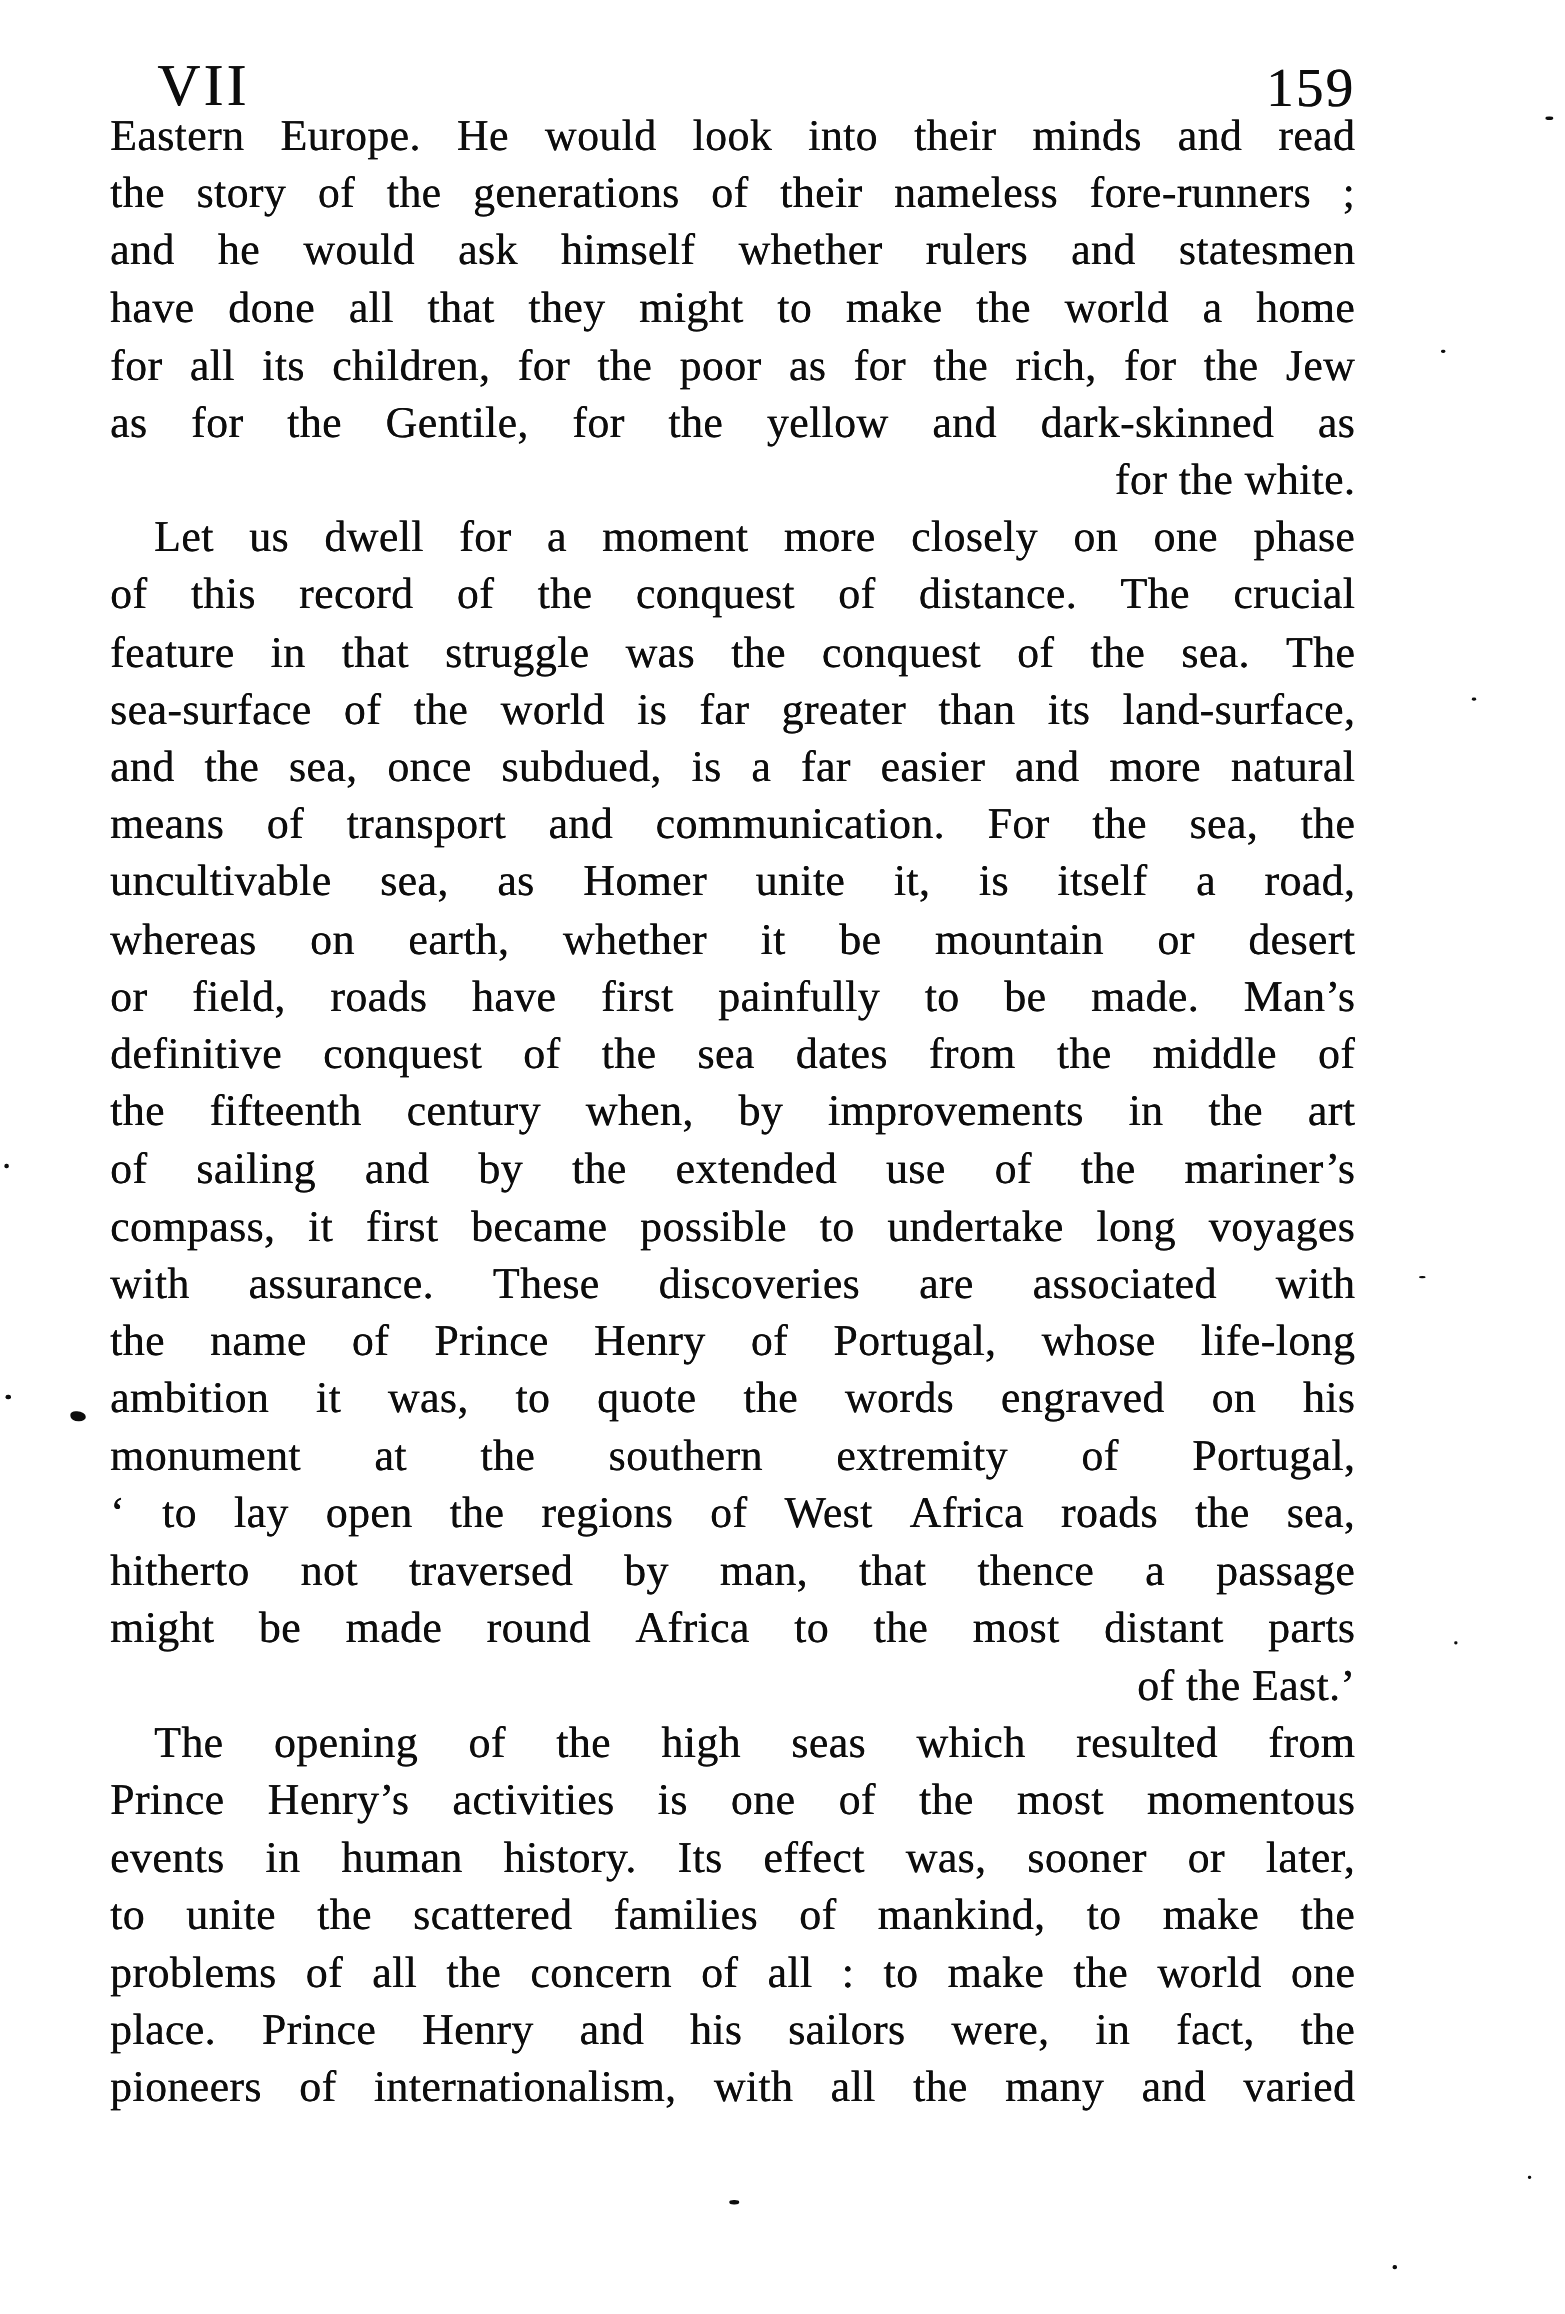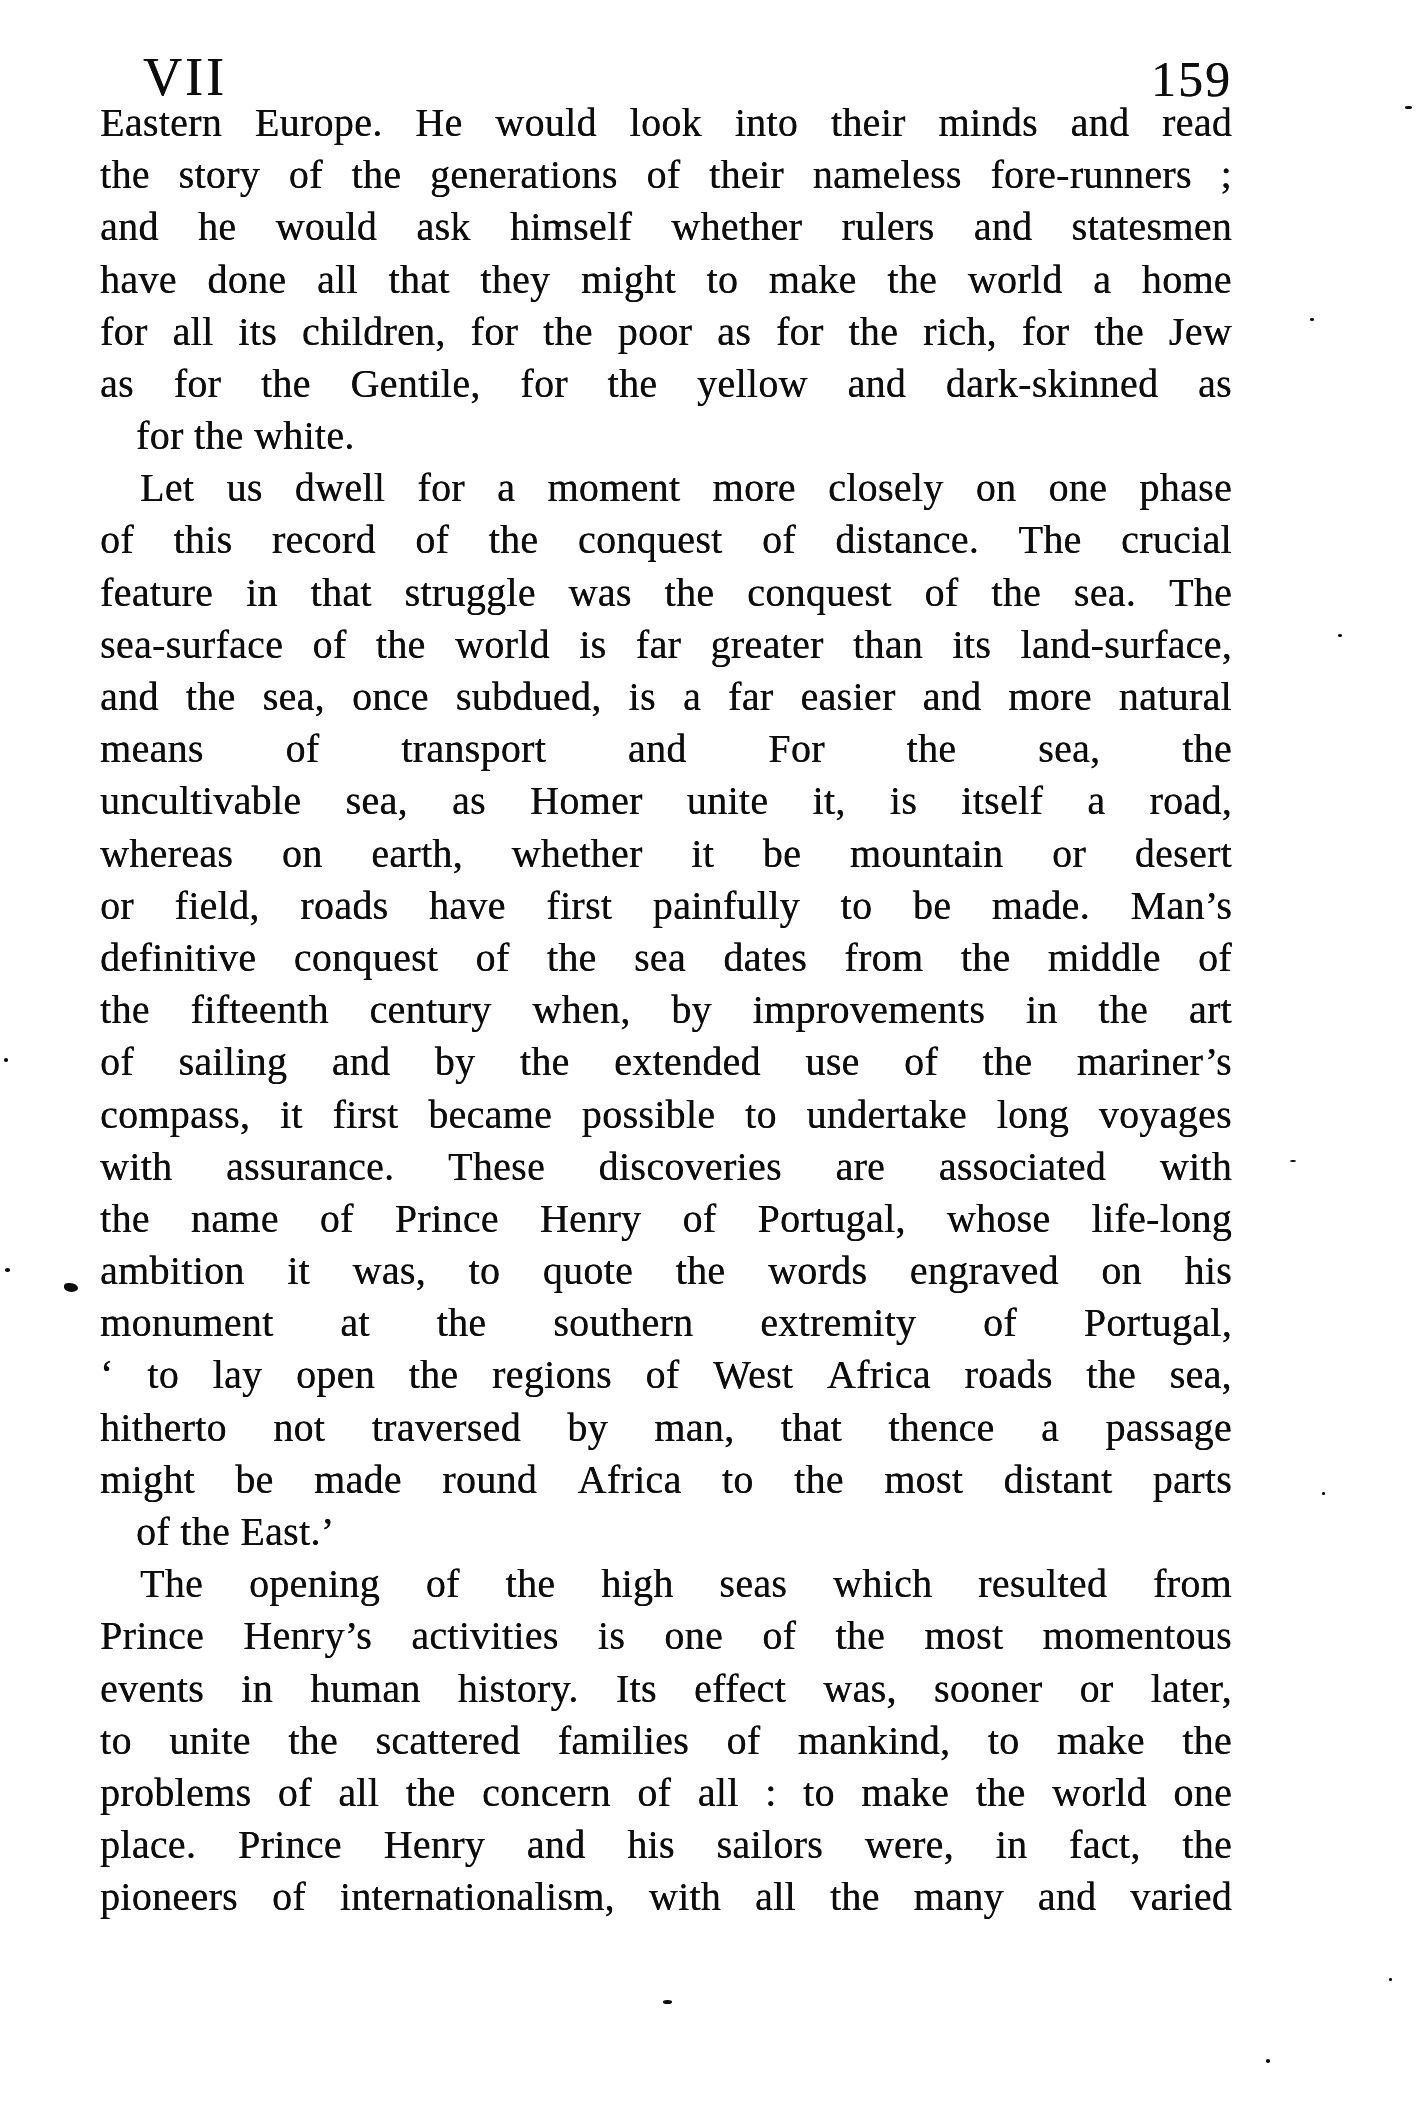--- a/index.html
+++ b/index.html
@@ -47,21 +47,21 @@
     letter-spacing:0.3px;
     white-space:nowrap;
   }
   .line.justify{
     display:flex;
     justify-content:space-between;
     align-items:flex-end;
   }
   .line.justify span{white-space:pre;}
   .line.indent{padding-left:40px;}
-  .line.plain{text-align:left;margin-left:36px;}
+  .line.plain{text-align:right;margin-left:36px;}
   
   .speck{
     position:absolute; background:#0d0d0d;
     border-radius:45%;
   }
   .speck.smudge{border-radius:35% 60% 45% 55%;}
 </style>
 </head>
 <body>
 
@@ -213,20 +213,21 @@
         <span>easier</span>
         <span>and</span>
         <span>more</span>
         <span>natural</span>
       </div>
       <div class="line justify">
         <span>means</span>
         <span>of</span>
         <span>transport</span>
         <span>and</span>
+        <span>communication.</span>
         <span>For</span>
         <span>the</span>
         <span>sea,</span>
         <span>the</span>
       </div>
       <div class="line justify">
         <span>uncultivable</span>
         <span>sea,</span>
         <span>as</span>
         <span>Homer</span>

